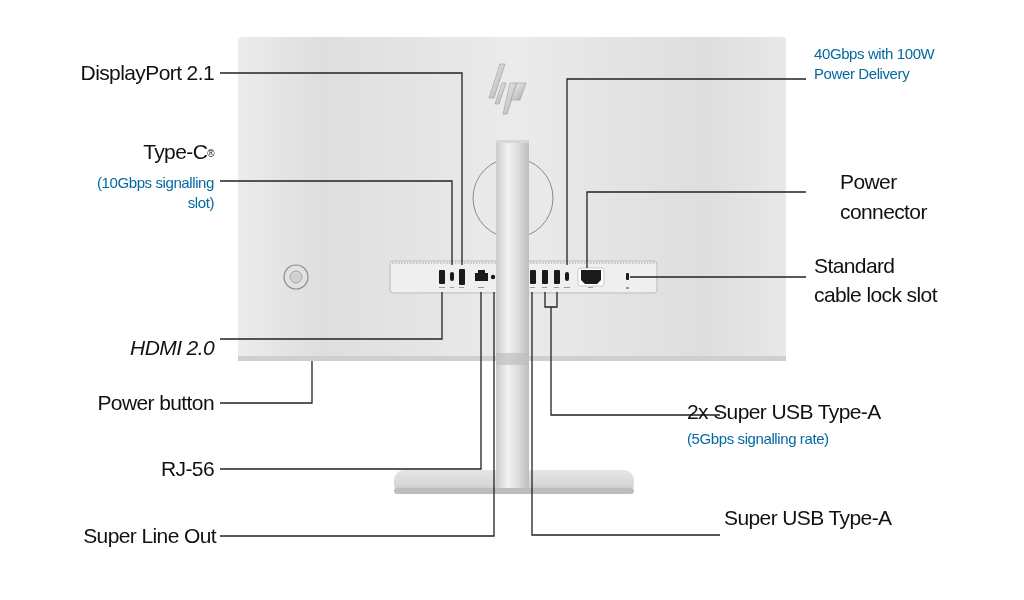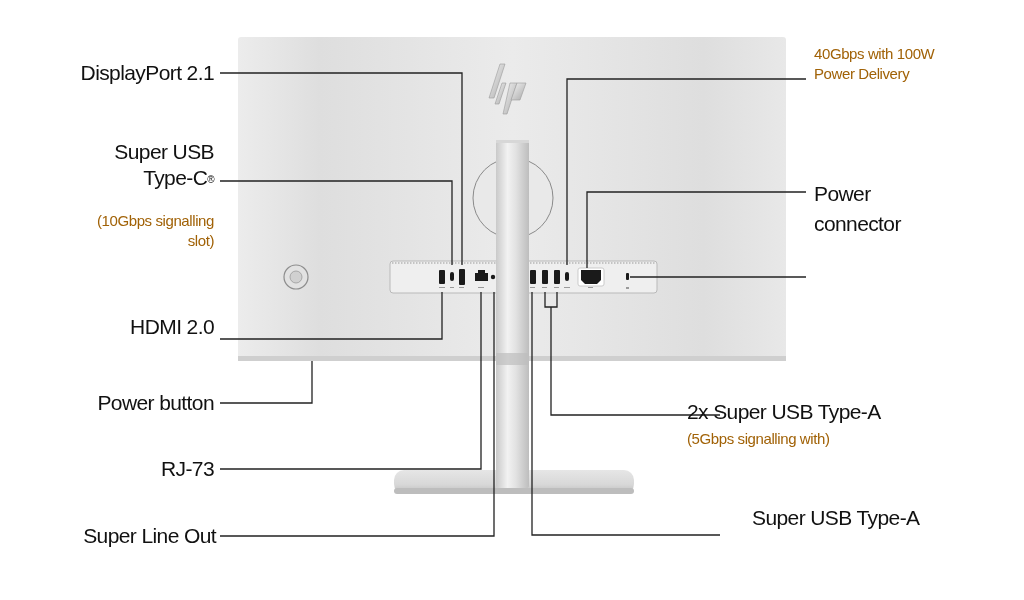--- a/index.html
+++ b/index.html
@@ -1,21 +1,21 @@
 <!DOCTYPE html>
 <html><head>
 <meta charset="utf-8">
 <style>
   html, body { margin:0; padding:0; background:#ffffff; }
   body { width:1024px; height:600px; position:relative; overflow:hidden;
          font-family: "Liberation Sans", "DejaVu Sans", sans-serif; color:#111; }
   .stage { position:absolute; left:0; top:0; width:1024px; height:600px; }
   .label { position:absolute; white-space:nowrap; letter-spacing:-0.6px; }
   .l-main { font-size:21px; line-height:26px; color:#111; }
-  .l-sub { font-size:15px; line-height:20px; color:#a16207; letter-spacing:-0.4px; }
+  .l-sub { font-size:15px; line-height:20px; color:#0369a1; letter-spacing:-0.4px; }
   .right-align { text-align:right; }
   .label sup { font-size:10px; vertical-align:top; position:relative; top:2px; }
   svg { position:absolute; left:0; top:0; }
 </style>
 </head>
 <body>
 
 <div class="stage">
 
   <svg width="1024" height="600" viewBox="0 0 1024 600">
@@ -134,44 +134,47 @@
       <polyline points="545,292 545,307 557,307 557,292"></polyline>
       <polyline points="551,307 551,415 720,415"></polyline>
 
       <polyline points="532,292 532,535 720,535"></polyline>
     </g>
   </svg>
 
   <div class="label l-main right-align" style="right:810px; top:60px;">DisplayPort 2.1</div>
 
   <div class="label right-align" style="right:810px; top:139px;">
-    <div class="l-main">Super USB</div>
     <div class="l-main"><span>Type-C</span><sup>®</sup></div>
-    <div class="l-sub" style="margin-top:20px;">(10Gbps signalling</div>
+    <div class="l-sub" style="margin-top:8px;">(10Gbps signalling</div>
     <div class="l-sub">slot)</div>
   </div>
 
-  <div class="label l-main right-align" style="right:810px; top:314px;">HDMI 2.0</div>
+  <div class="label l-main right-align" style="right:810px; top:335px;font-style:italic;">HDMI 2.0</div>
   <div class="label l-main right-align" style="right:810px; top:390px;text-align:right;">Power button</div>
-  <div class="label l-main right-align" style="right:810px; top:456px;">RJ-73</div>
+  <div class="label l-main right-align" style="right:810px; top:456px;">RJ-56</div>
   <div class="label l-main right-align" style="right:808px; top:523px;">Super Line Out</div>
 
   <div class="label" style="left:814px; top:41px;">
     <div class="l-sub" style="margin-top:3px;">40Gbps with 100W</div>
     <div class="l-sub">Power Delivery</div>
   </div>
 
-  <div class="label" style="left:814px; top:165px;margin-top:12px;">
+  <div class="label" style="left:840px; top:165px;">
     <div class="l-main" style="line-height:34px;">Power</div>
     <div class="l-main">connector</div>
   </div>
 
+  <div class="label" style="left:814px; top:250px;">
+    <div class="l-main" style="line-height:32px;">Standard</div>
+    <div class="l-main">cable lock slot</div>
+  </div>
 
   <div class="label" style="left:687px; top:399px;">
     <div class="l-main">2x Super USB Type-A</div>
-    <div class="l-sub" style="margin-top:4px;">(5Gbps signalling with)</div>
+    <div class="l-sub" style="margin-top:4px;">(5Gbps signalling rate)</div>
   </div>
 
-  <div class="label" style="left:752px; top:505px;">
+  <div class="label" style="left:724px; top:505px;">
     <div class="l-main">Super USB Type-A</div>
   </div>
 
 </div>
 
 </body></html>

